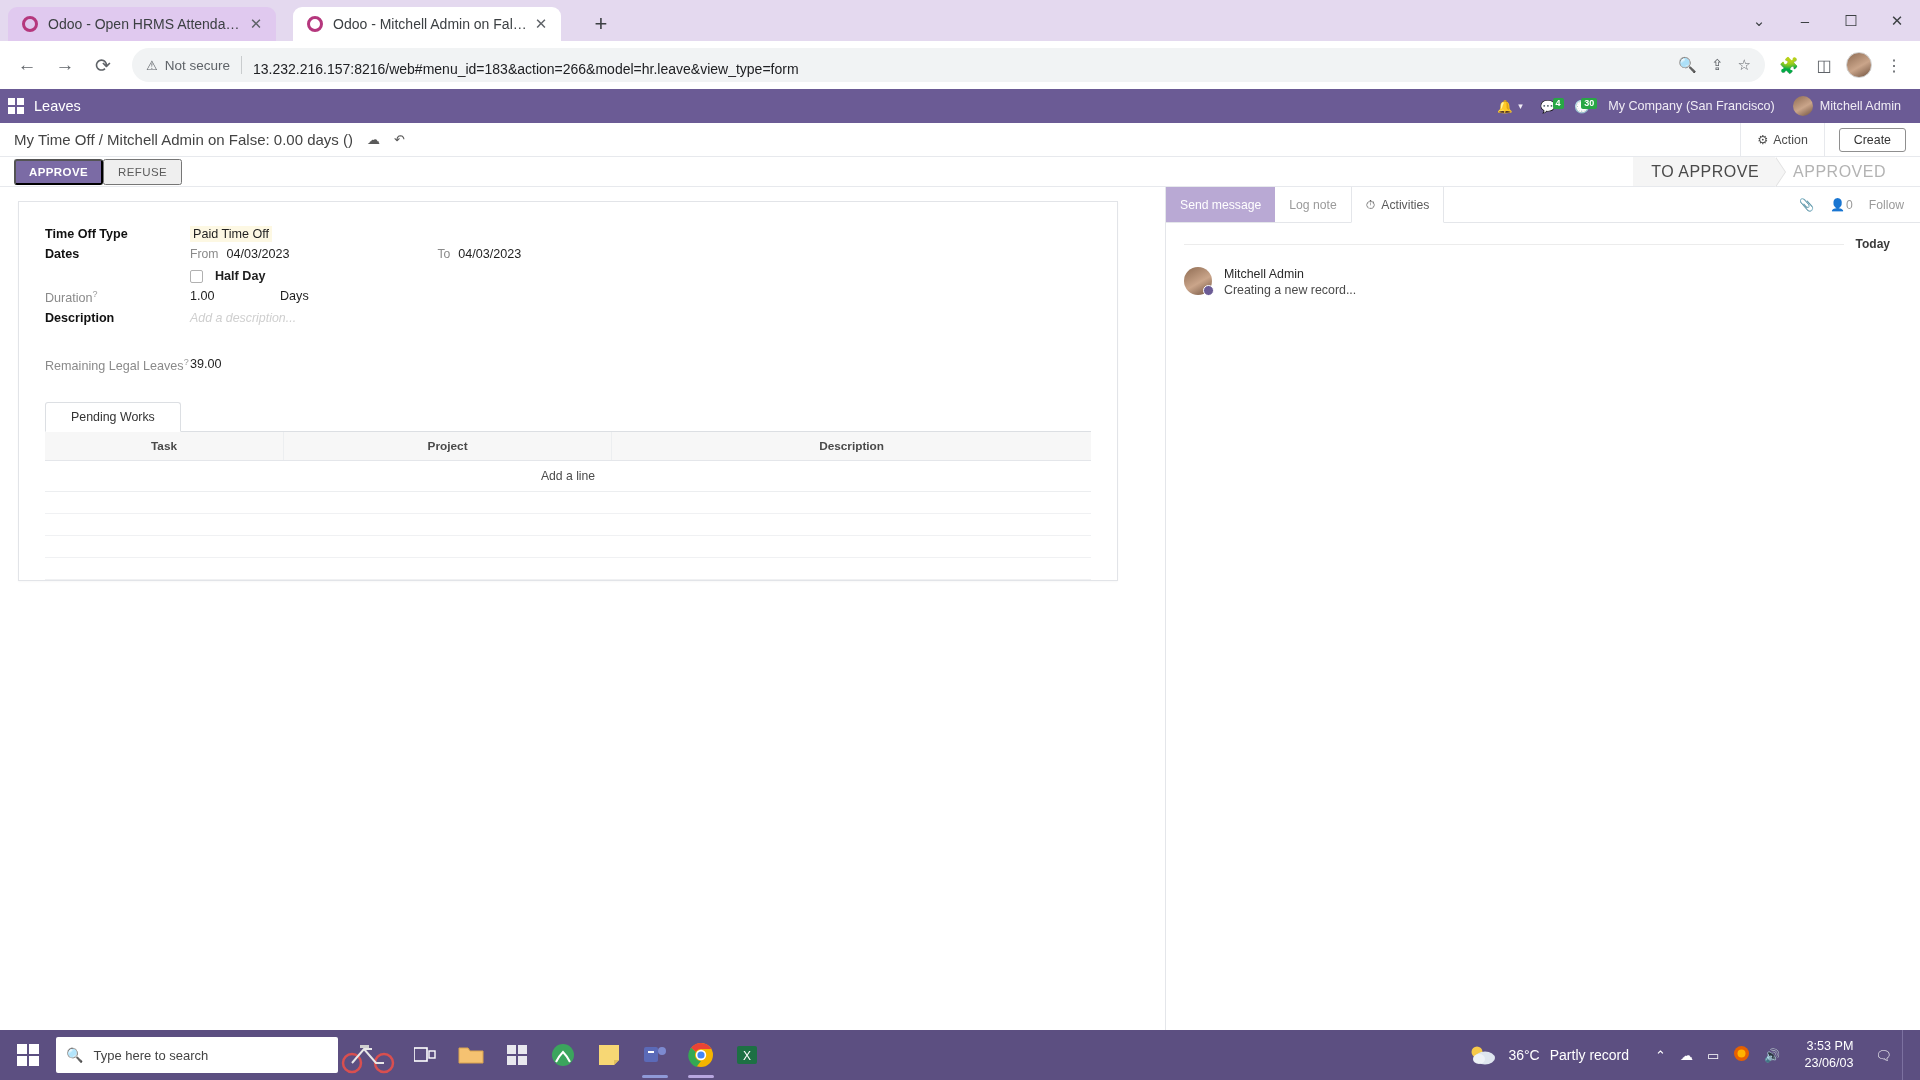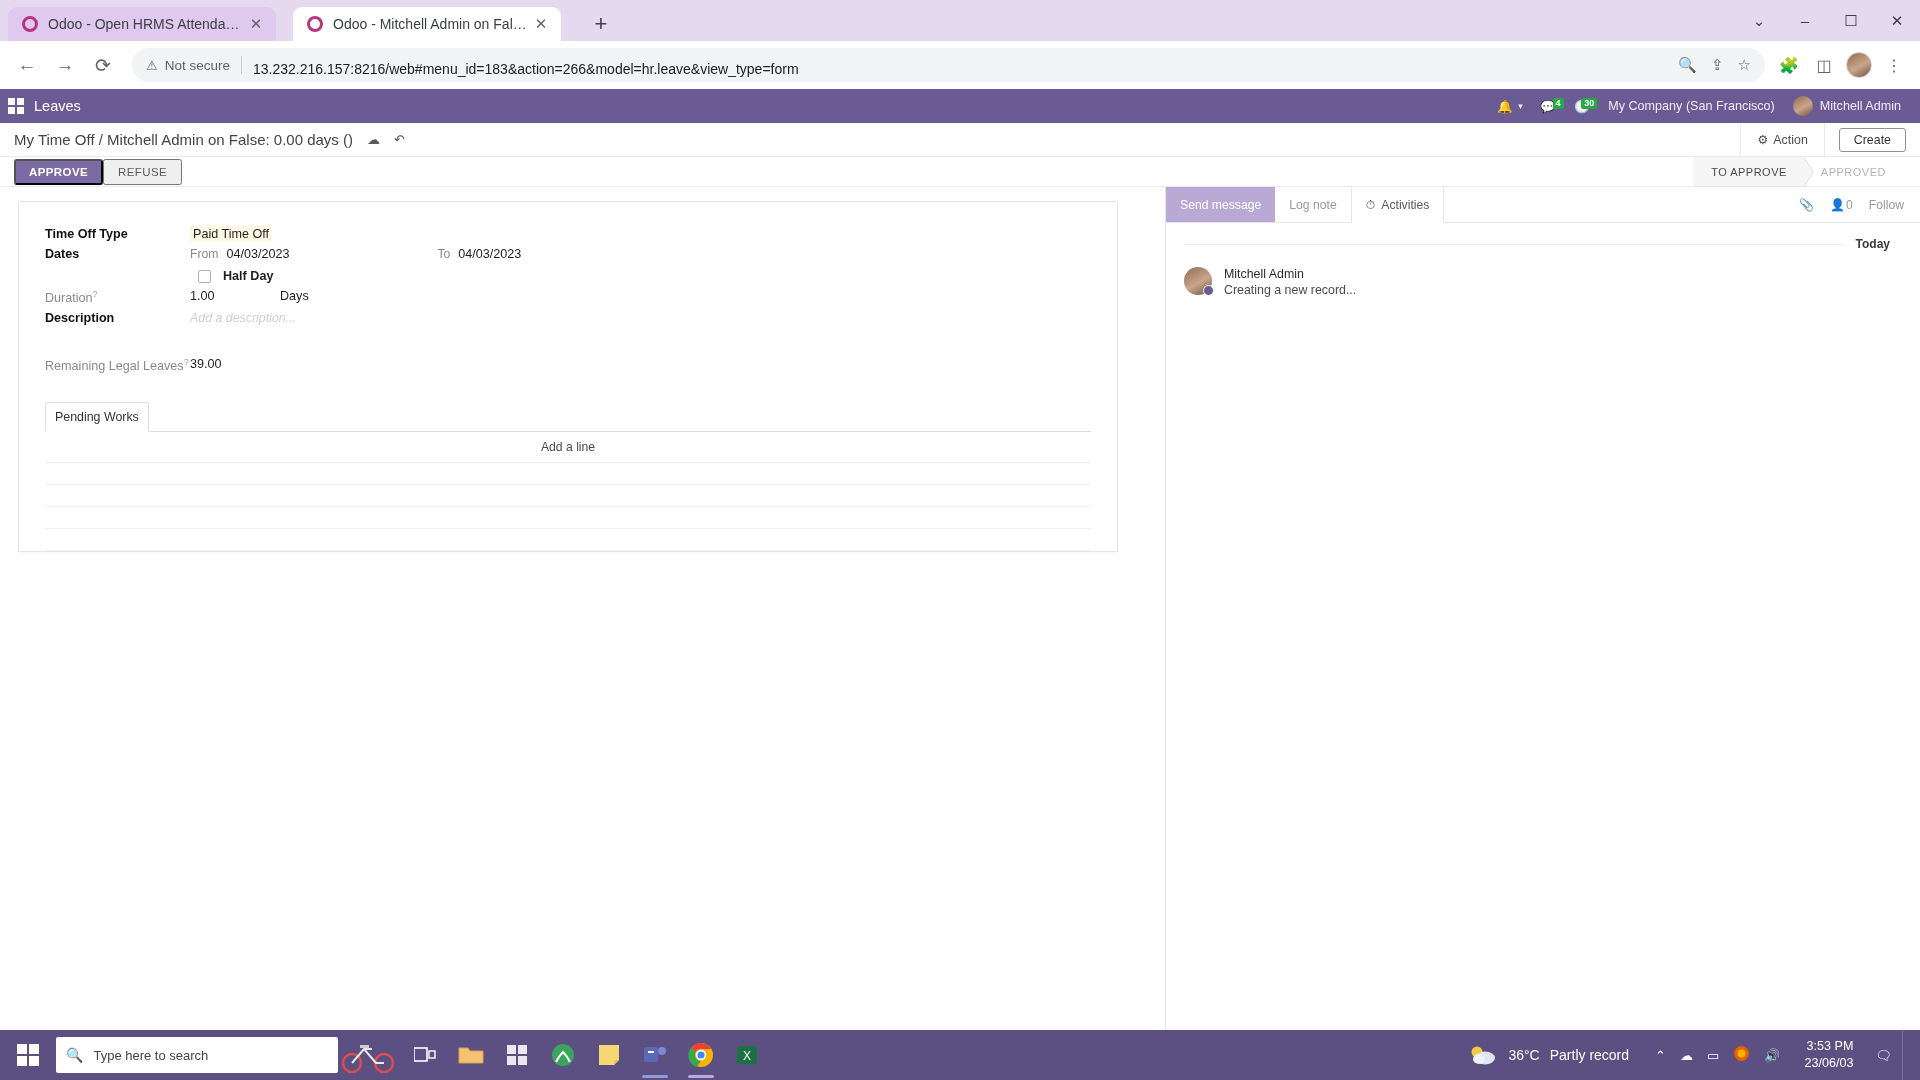--- a/index.html
+++ b/index.html
@@ -50,48 +50,48 @@
   .bc-icons { display:flex; gap:14px; margin-left:14px; color:#5a5a5a; font-size:13px; }
   .ctrl-right { margin-left:auto; display:flex; align-items:center; height:100%; }
   .action-btn { display:flex; align-items:center; gap:5px; font-size:12.4px; color:#4c4c4c; padding:0 16px; border-left:1px solid #e7e9ed; height:100%; }
   .create-wrap { padding:0 14px; border-left:1px solid #e7e9ed; height:100%; display:flex; align-items:center; }
   .create-btn { border:1px solid #8f8f8f; border-radius:3px; background:#fff; font-size:12.4px; color:#333; padding:4px 14px; }
 
   .o-statusbar { height:30px; display:flex; align-items:center; border-bottom:1px solid #e7e9ed; background:#fff; padding-left:14px; }
   .btn-approve { background:#7b6ba5; color:#fff; font-size:11.5px; font-weight:bold; letter-spacing:.4px; padding:5px 13px; border-radius:3px; }
   .btn-refuse { color:#5b5b5b; font-size:11.5px; font-weight:400; letter-spacing:.4px; padding:5px 13px; }
   .pipeline { margin-left:auto; display:flex; height:100%; align-items:stretch; padding-right:18px; }
-  .pstep { display:flex; align-items:center; font-size:11px; letter-spacing:.5px; padding:0 16px 0 18px; position:relative; color:#b3b3b3; }
+  .pstep { display:flex; align-items:center; font-size:16px; letter-spacing:.5px; padding:0 16px 0 18px; position:relative; color:#b3b3b3; }
   .pstep.on { color:#4a4a4a; background:#f5f5f5; }
   .pstep.on:after { content:""; position:absolute; right:-10px; top:0; border-top:15px solid transparent; border-bottom:15px solid transparent; border-left:10px solid #f5f5f5; z-index:2; }
   .pstep.on:before { content:""; position:absolute; right:-11px; top:0; border-top:15px solid transparent; border-bottom:15px solid transparent; border-left:10px solid #e0e0e0; z-index:1; }
 
   .o-body { flex:1; display:flex; background:#fff; overflow:hidden; }
   .o-form-col { width:1165px; padding:14px 18px 0 18px; background:#fff; }
   .o-sheet { border:1px solid #e2e4e8; background:#fff; max-width:1100px; padding:22px 26px 0 26px; box-shadow:0 1px 2px rgba(0,0,0,.03); }
 
   table.fields { border-collapse:collapse; width:100%; }
   table.fields td { padding:3px 0; vertical-align:top; font-size:12.6px; }
   td.lbl { width:145px; color:#111; font-weight:bold; padding-top:5px; }
   td.lbl.muted { color:#8a8a8a; font-weight:400; }
   td.val { color:#1f1f1f; padding-top:5px; }
   .pill { background:#fdf8e3; padding:1px 3px; }
   .dategrid { display:flex; align-items:center; }
   .dategrid .sub { color:#8a8a8a; margin-right:8px; font-size:12.2px; }
   .dategrid .dval { color:#1f1f1f; }
   .gapTo { width:148px; }
-  .halfday { display:flex; align-items:flex-end; margin-top:8px;margin-left:8px; }
+  .halfday { display:flex; align-items:flex-end; margin-top:8px; }
   .chk { width:13px; height:13px; border:1px solid #b1b1b1; border-radius:2px; background:#fff; margin-right:12px; }
   .hint { color:#9a9a9a; font-size:9px; vertical-align:super; }
   .ph { color:#cfcfcf; font-style:italic; font-size:12.4px; }
   .unit { display:inline-block; margin-left:62px; color:#1f1f1f; }
 
   .notebook { margin-top:26px; }
   .nb-tabs { display:flex; border-bottom:1px solid #dcdfe3; }
-  .nb-tab { font-size:12.4px; color:#333; padding:7px 9px; border:1px solid #dcdfe3; border-bottom:1px solid #fff; border-radius:3px 3px 0 0; background:#fff; margin-bottom:-1px;text-align:center; }
+  .nb-tab { font-size:12.4px; color:#333; padding:7px 25px; border:1px solid #dcdfe3; border-bottom:1px solid #fff; border-radius:3px 3px 0 0; background:#fff; margin-bottom:-1px;text-align:center; }
   .nb-body { padding:0; }
   table.list { width:100%; border-collapse:collapse; }
   table.list th { font-size:11.8px; color:#4a4a4a; font-weight:bold; text-align:center; padding:7px 6px; background:#f7f7f7; border-bottom:1px solid #e4e6ea; border-right:1px solid #eceef0; }
   table.list th:last-child { border-right:0; }
   table.list td.addline { text-align:center; font-size:12.2px; color:#4b4b4b; padding:8px; border-bottom:1px solid #eceef0; }
   table.list tr.empty td { height:22px; border-bottom:1px solid #f0f1f3; }
 
   
   .chatter { flex:1; border-left:1px solid #e4e6ea; background:#fff; display:flex; flex-direction:column; }
   .ch-top { height:36px; display:flex; align-items:stretch; border-bottom:1px solid #e4e6ea; }
@@ -292,20 +292,25 @@
           </tbody>
             </table>
 
           <div class="notebook">
             <div class="nb-tabs">
               <div class="nb-tab">Pending Works</div>
             </div>
             <div class="nb-body">
               <table class="list">
                 <tbody>
+                    <tr>
+                  <th>Task</th>
+                  <th>Project</th>
+                  <th>Description</th>
+                </tr>
                 <tr>
                   <td class="addline" colspan="3">Add a line</td>
                 </tr>
                 <tr class="empty">
                       <td colspan="3"></td>
                     </tr>
                 <tr class="empty">
                       <td colspan="3"></td>
                     </tr>
                 <tr class="empty">

